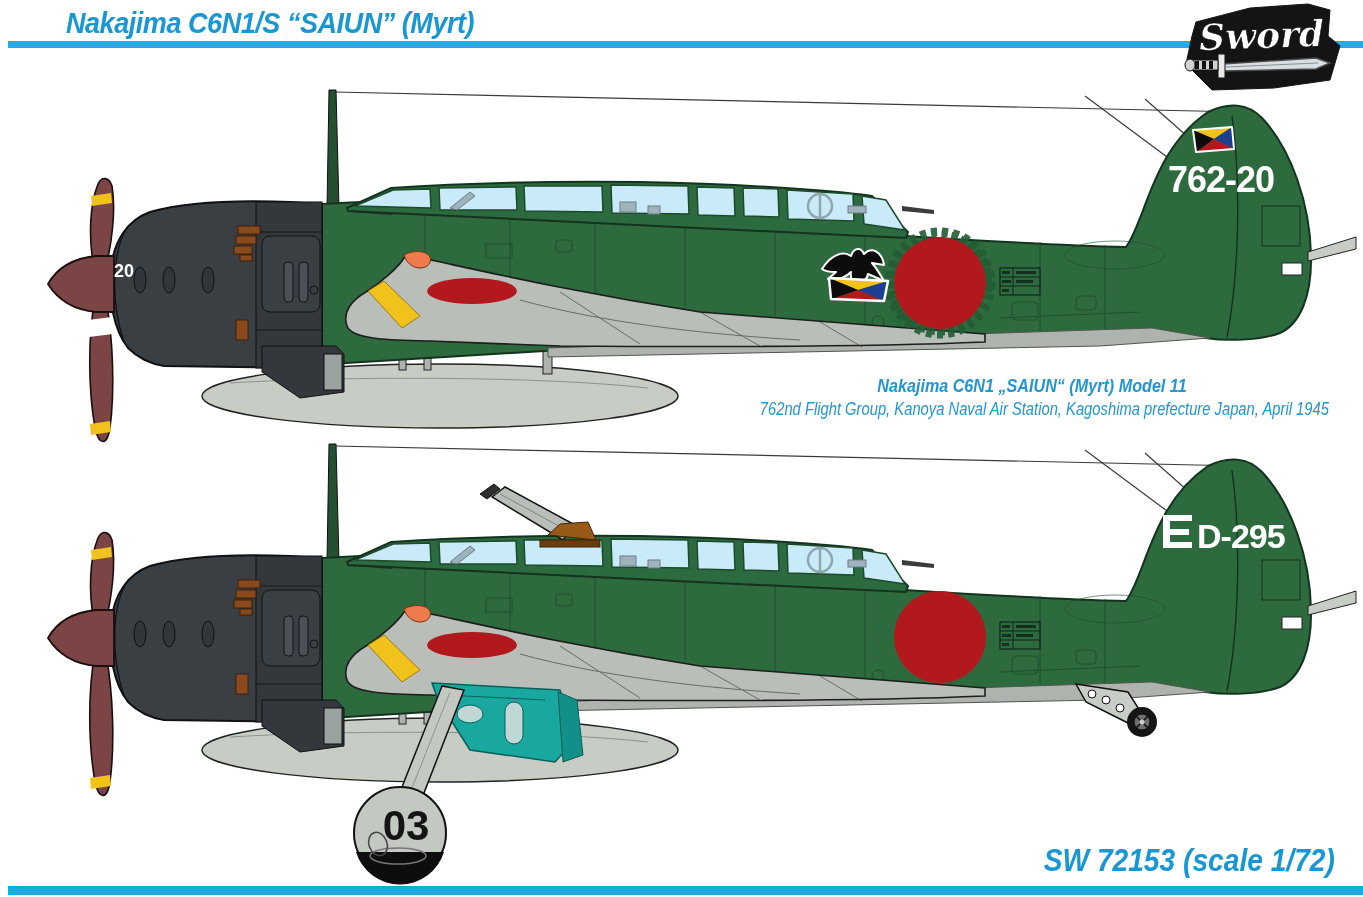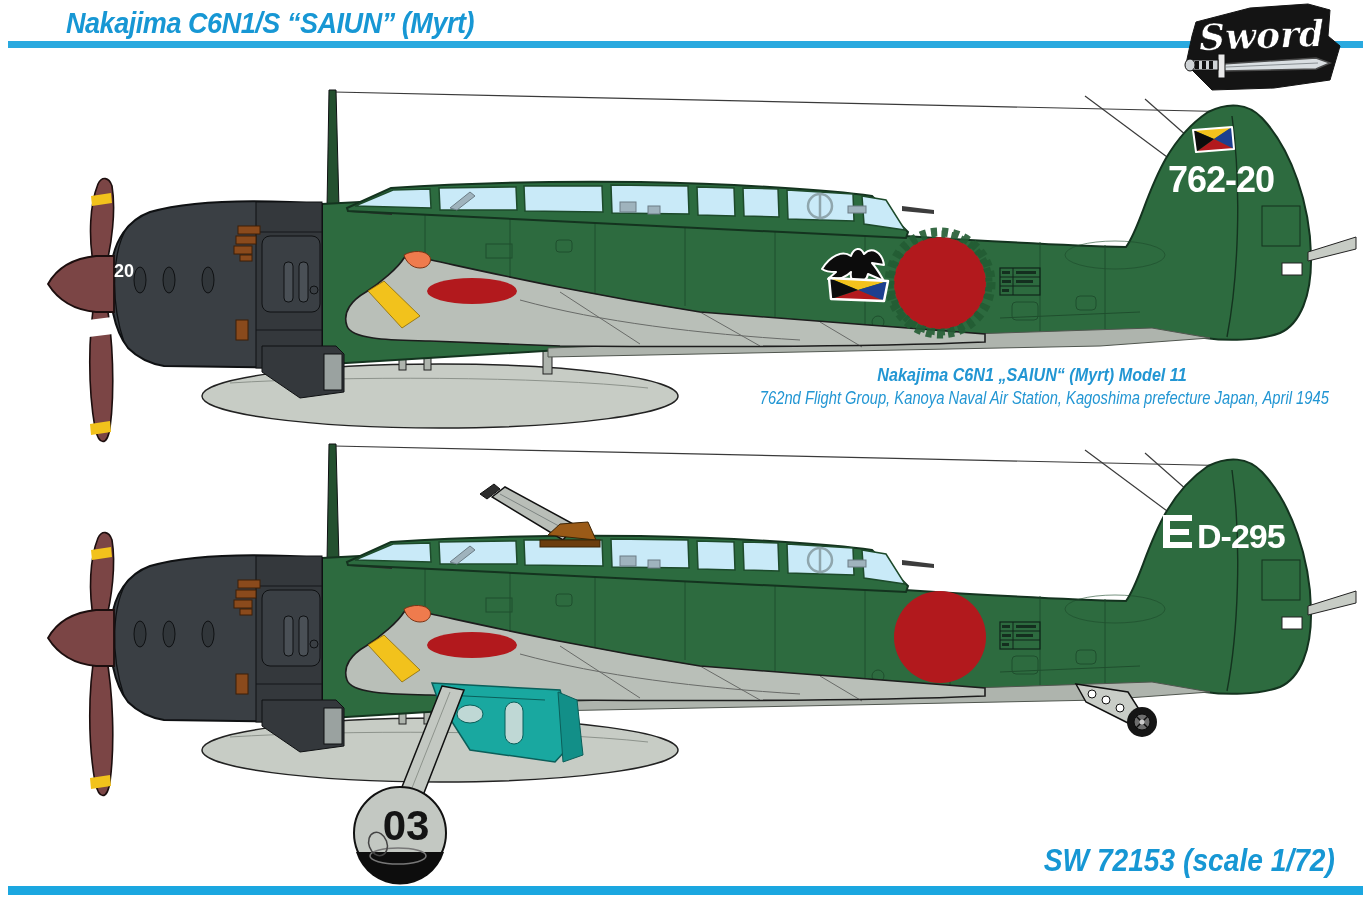--- a/index.html
+++ b/index.html
@@ -7,21 +7,21 @@
         font-family:"Liberation Sans",sans-serif;}
   .title{position:absolute;left:66px;top:6px;font-size:30px;font-weight:bold;font-style:italic;
          color:#1797D4;letter-spacing:-0.5px;transform:scaleX(0.9);transform-origin:left center;white-space:nowrap;}
   .rule{position:absolute;background:#29A9DF;height:7px;}
   .rule-top{left:8px;right:0;top:41px;}
   .rule-bottom{left:8px;right:0;top:886px;height:9px;background:#1BA7E0;}
   .logo{position:absolute;left:1178px;top:2px;width:170px;height:92px;}
   .caption{position:absolute;text-align:center;color:#2296D3;line-height:23px;white-space:nowrap;}
   .caption .cap-title{font-weight:bold;font-style:italic;font-size:19px;display:inline-block;transform:scaleX(0.85);}
   .caption .cap-sub{font-style:italic;font-size:18px;display:block;transform:scaleX(0.82);}
-  .cap1{left:700px;width:664px;top:363px;}
+  .cap1{left:700px;width:664px;top:374px;}
   .cap2{left:660px;width:684px;top:764px;}
   .footer-kit{position:absolute;right:28px;top:842px;font-size:32px;font-weight:bold;font-style:italic;
               color:#1797D4;transform:scaleX(0.88);transform-origin:right center;white-space:nowrap;}
   svg.art{position:absolute;left:0;top:0;}
   svg text{font-family:"Liberation Sans",sans-serif;font-weight:bold;}
   .logo-word{font-family:"DejaVu Serif",serif;font-weight:bold;font-style:italic;}
 </style>
 </head>
 <body>
 

